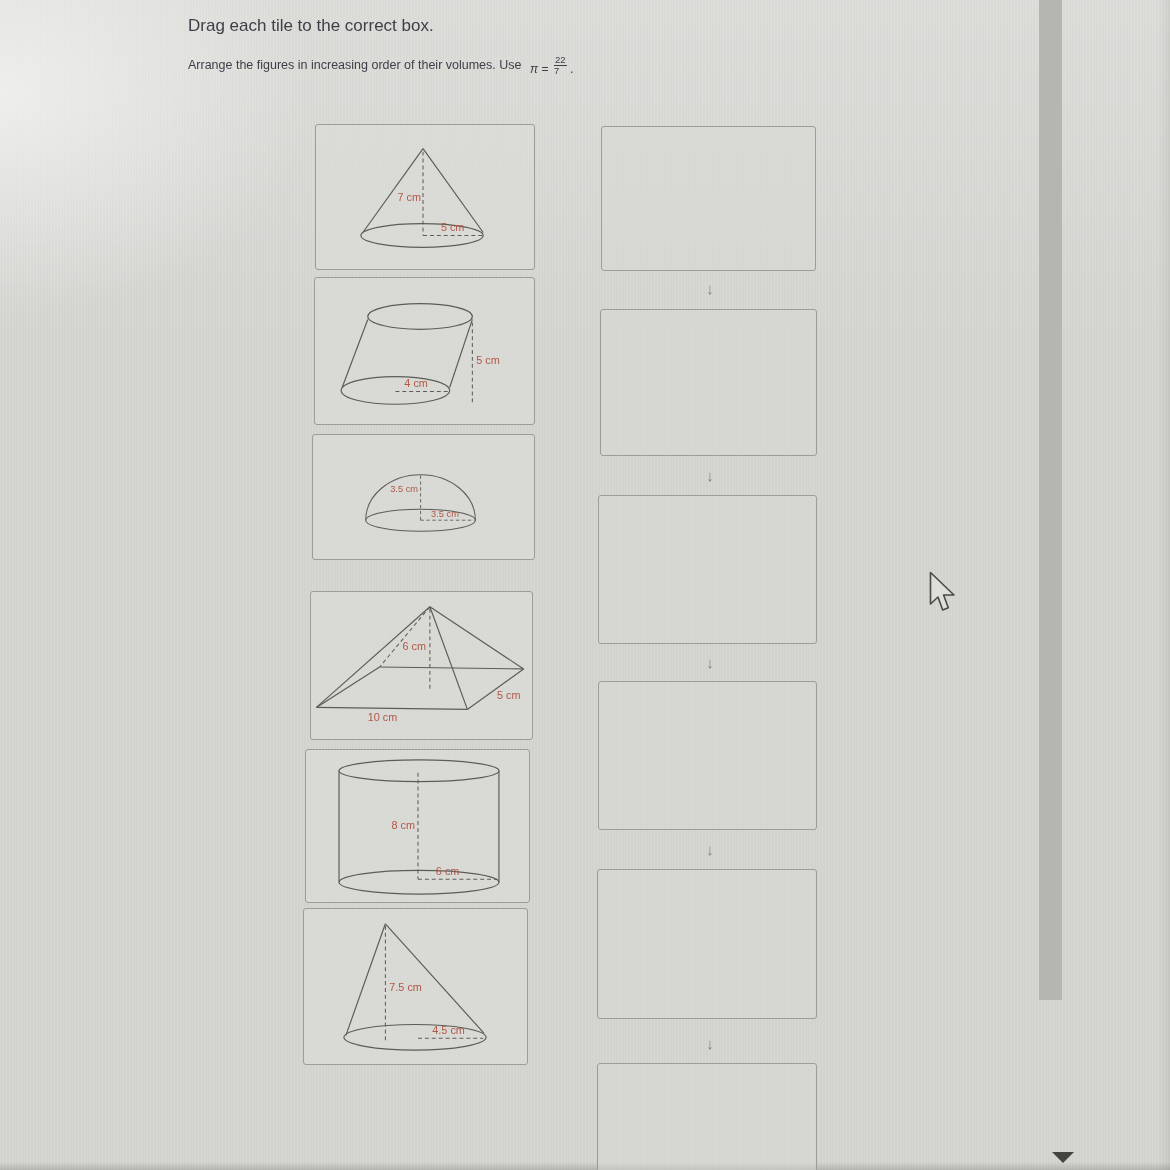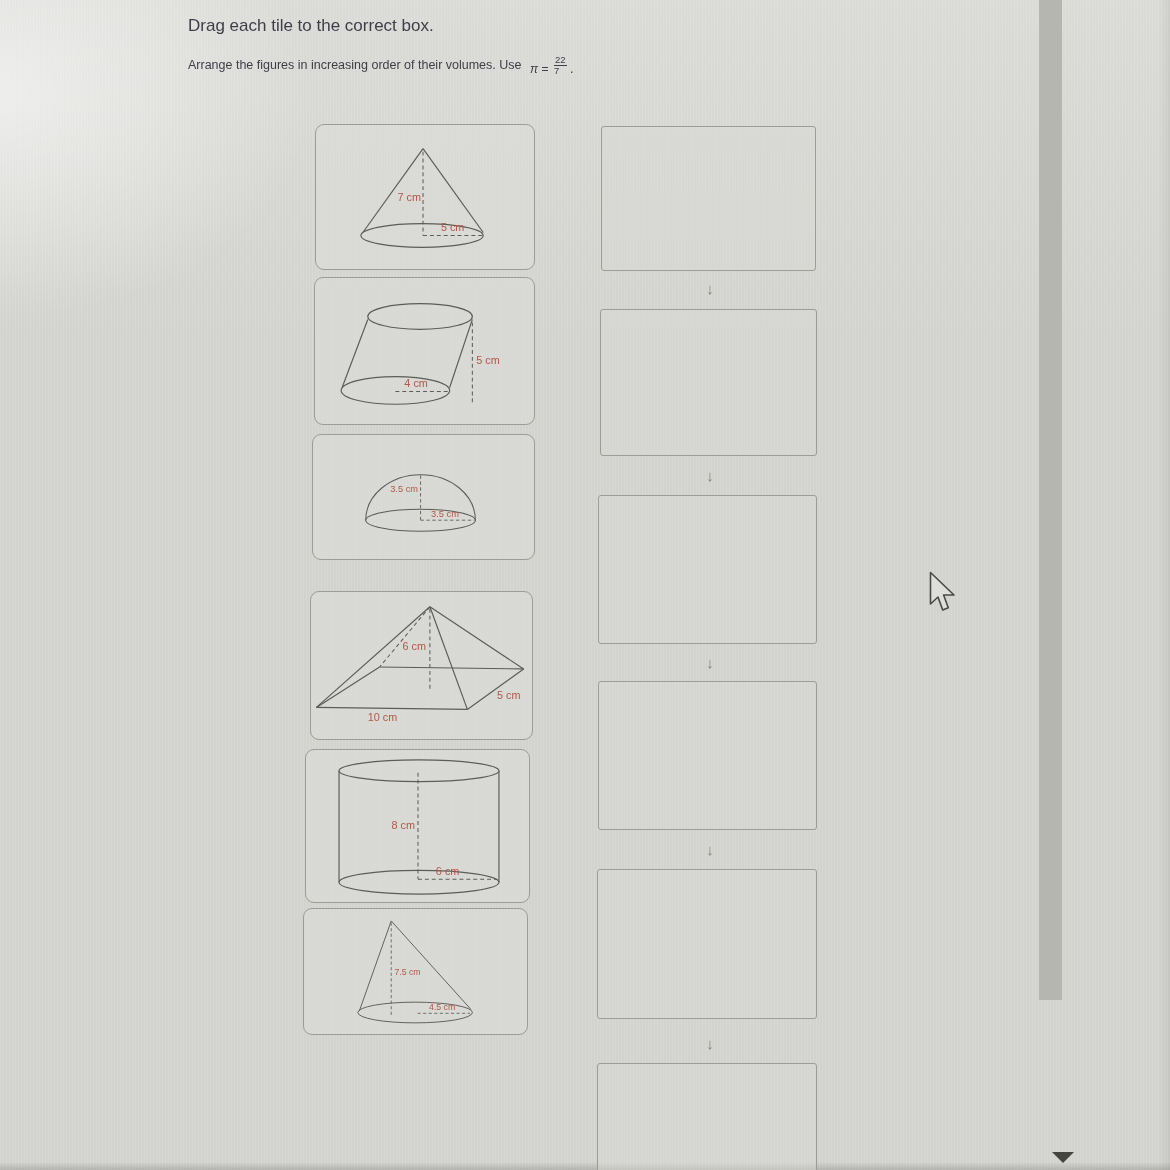--- a/index.html
+++ b/index.html
@@ -17,21 +17,21 @@
   .instr1 { position:absolute; left:188px; top:16px; font-size:17px; color:#3e3e48; }
   .instr2 { position:absolute; left:188px; top:58px; font-size:12.5px; color:#3e3e48; white-space:nowrap; }
   .formula { display:inline-block; margin-left:5px; vertical-align:-4px; }
   .pi { font-style:italic; font-size:12px; }
   .eq { font-size:12px; }
   .frac { display:inline-flex; flex-direction:column; align-items:flex-start; line-height:1.05;
           font-size:9.5px; vertical-align:middle; margin-left:2px; transform:translateY(-4px); }
   .frac .num { border-bottom:1px solid #3e3e48; padding:0 1px; }
   .tile {
     position:absolute; box-sizing:border-box; border:1px solid #9d9d97;
-    border-radius:9px; background:rgba(221,221,217,0.55);
+    border-radius:3px; background:rgba(221,221,217,0.55);
   }
   .dropbox {
     position:absolute; box-sizing:border-box; border:1px solid #9d9d97;
     border-radius:3px; background:rgba(217,217,213,0.45);
   }
   .arrow { position:absolute; width:22px; text-align:center; font-size:15px; color:#84847e; }
   svg.figure { display:block; width:100%; height:100%; }
   .sline { stroke:#5c5c58; stroke-width:1.2; fill:none; }
   .dline { stroke:#5c5c58; stroke-width:1.05; fill:none; stroke-dasharray:4 3; }
   .dim  { fill:#b25847; font-size:11px; font-family:"Liberation Sans",sans-serif; }
@@ -122,21 +122,21 @@
       <ellipse class="sline" cx="114" cy="134" rx="81" ry="12"></ellipse>
       <line class="sline" x1="33" y1="21" x2="33" y2="134"></line>
       <line class="sline" x1="195" y1="21" x2="195" y2="134"></line>
       <line class="dline" x1="113" y1="23" x2="113" y2="131"></line>
       <line class="dline" x1="113" y1="131" x2="193" y2="131"></line>
       <text class="dim" x="110" y="80" text-anchor="end">8 cm</text>
       <text class="dim" x="143" y="127" text-anchor="middle">6 cm</text>
     </svg>
   </div>
 
-  <div class="tile" style="left:303px; top:908px; width:225px; height:127px;">
+  <div class="tile" style="left:303px; top:908px; width:225px; height:157px;">
     <svg class="figure" viewBox="0 0 225 157">
       <ellipse class="sline" cx="112" cy="130" rx="72" ry="13"></ellipse>
       <line class="sline" x1="82" y1="15" x2="42" y2="128"></line>
       <line class="sline" x1="82" y1="15" x2="182" y2="126"></line>
       <line class="dline" x1="82" y1="17" x2="82" y2="136"></line>
       <line class="dline" x1="115" y1="131" x2="181" y2="131"></line>
       <text class="dim" x="86" y="83" text-anchor="start">7.5 cm</text>
       <text class="dim" x="146" y="127" text-anchor="middle">4.5 cm</text>
     </svg>
   </div>

